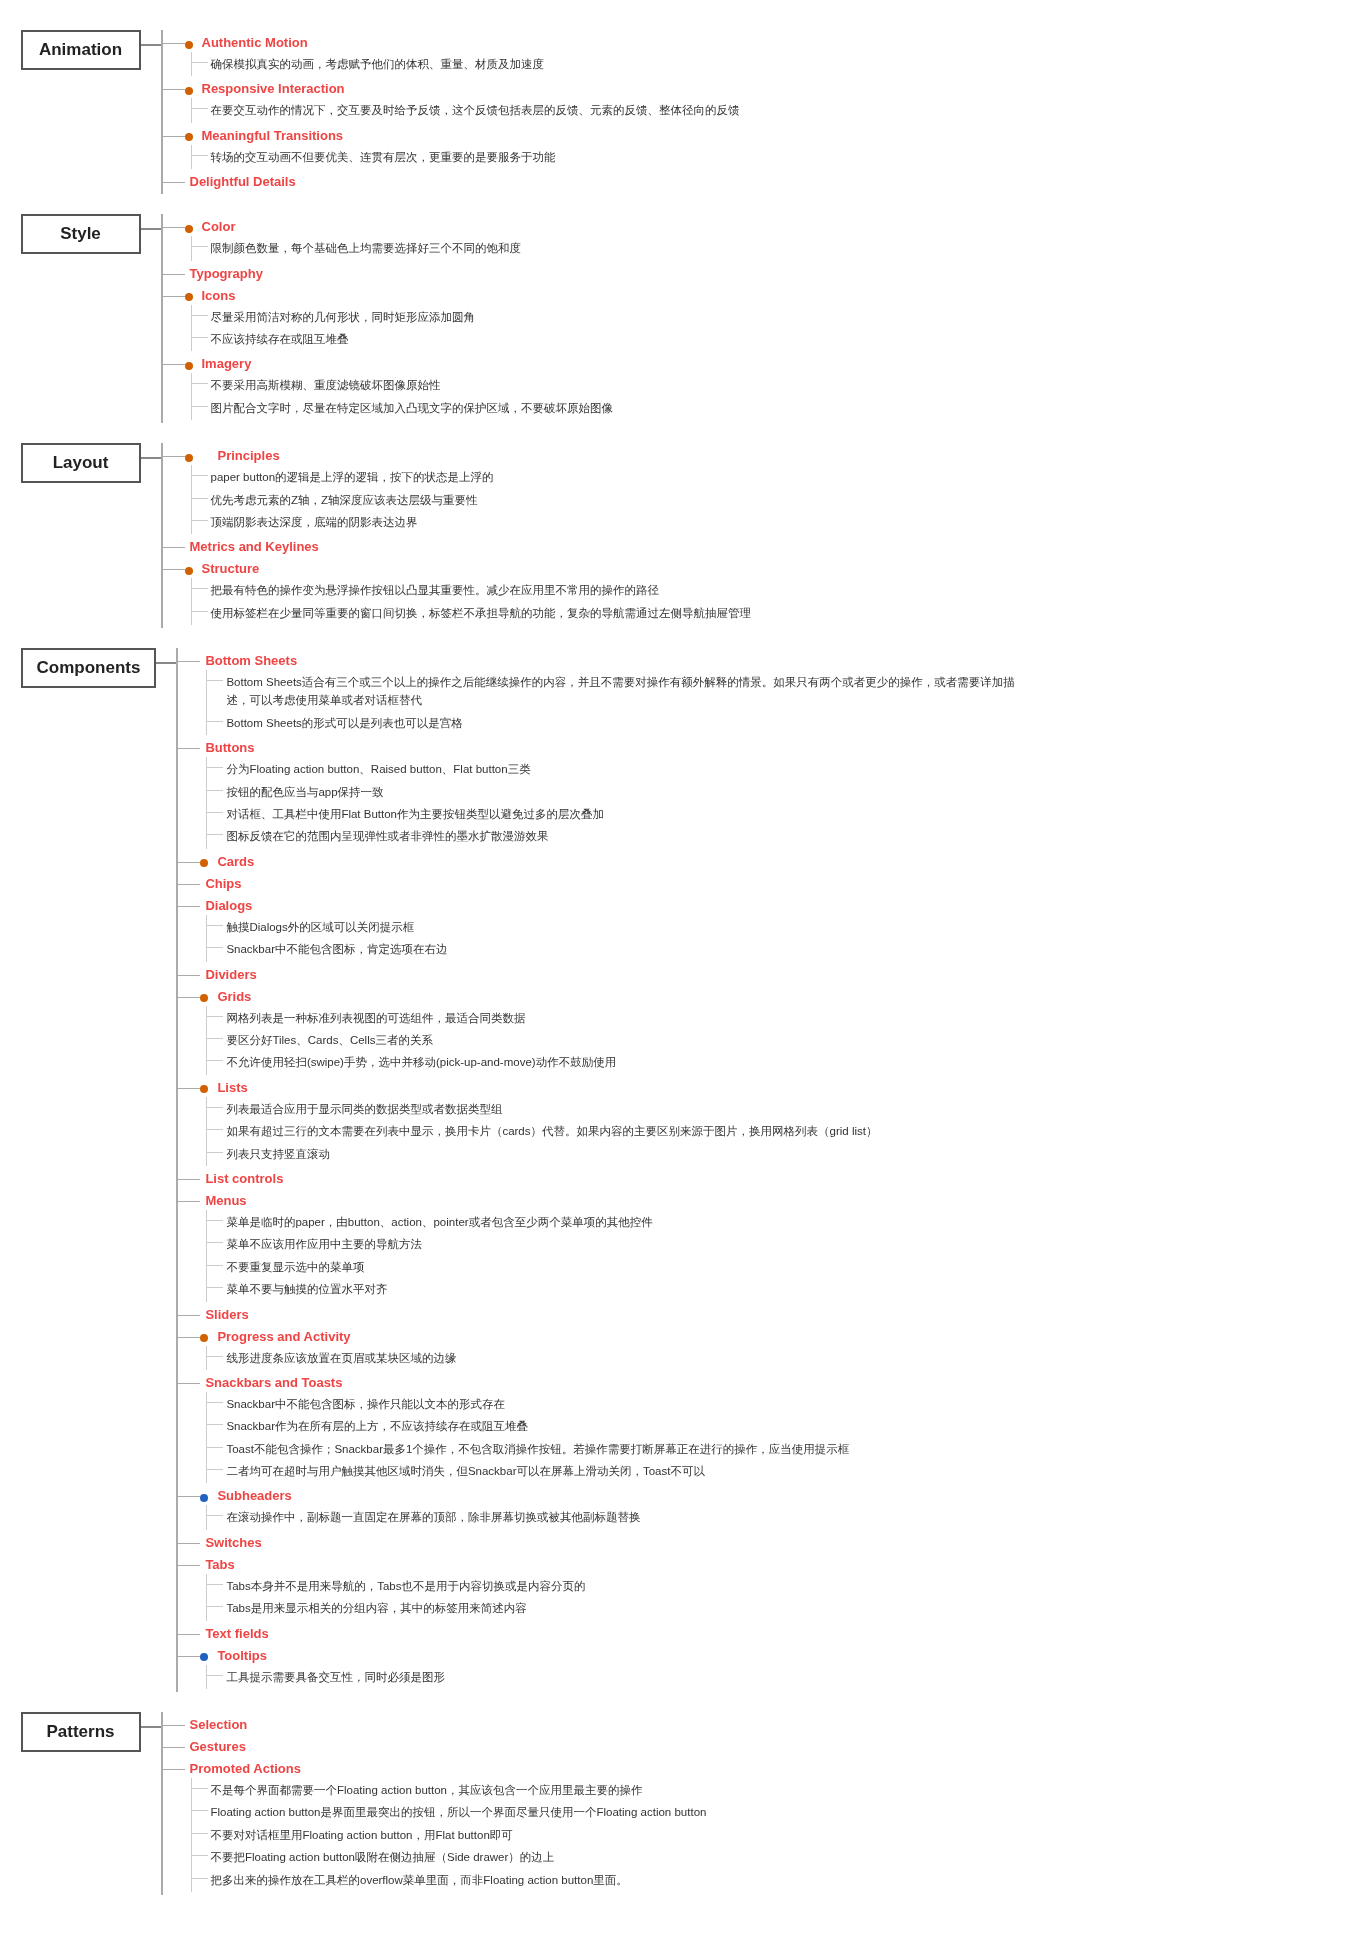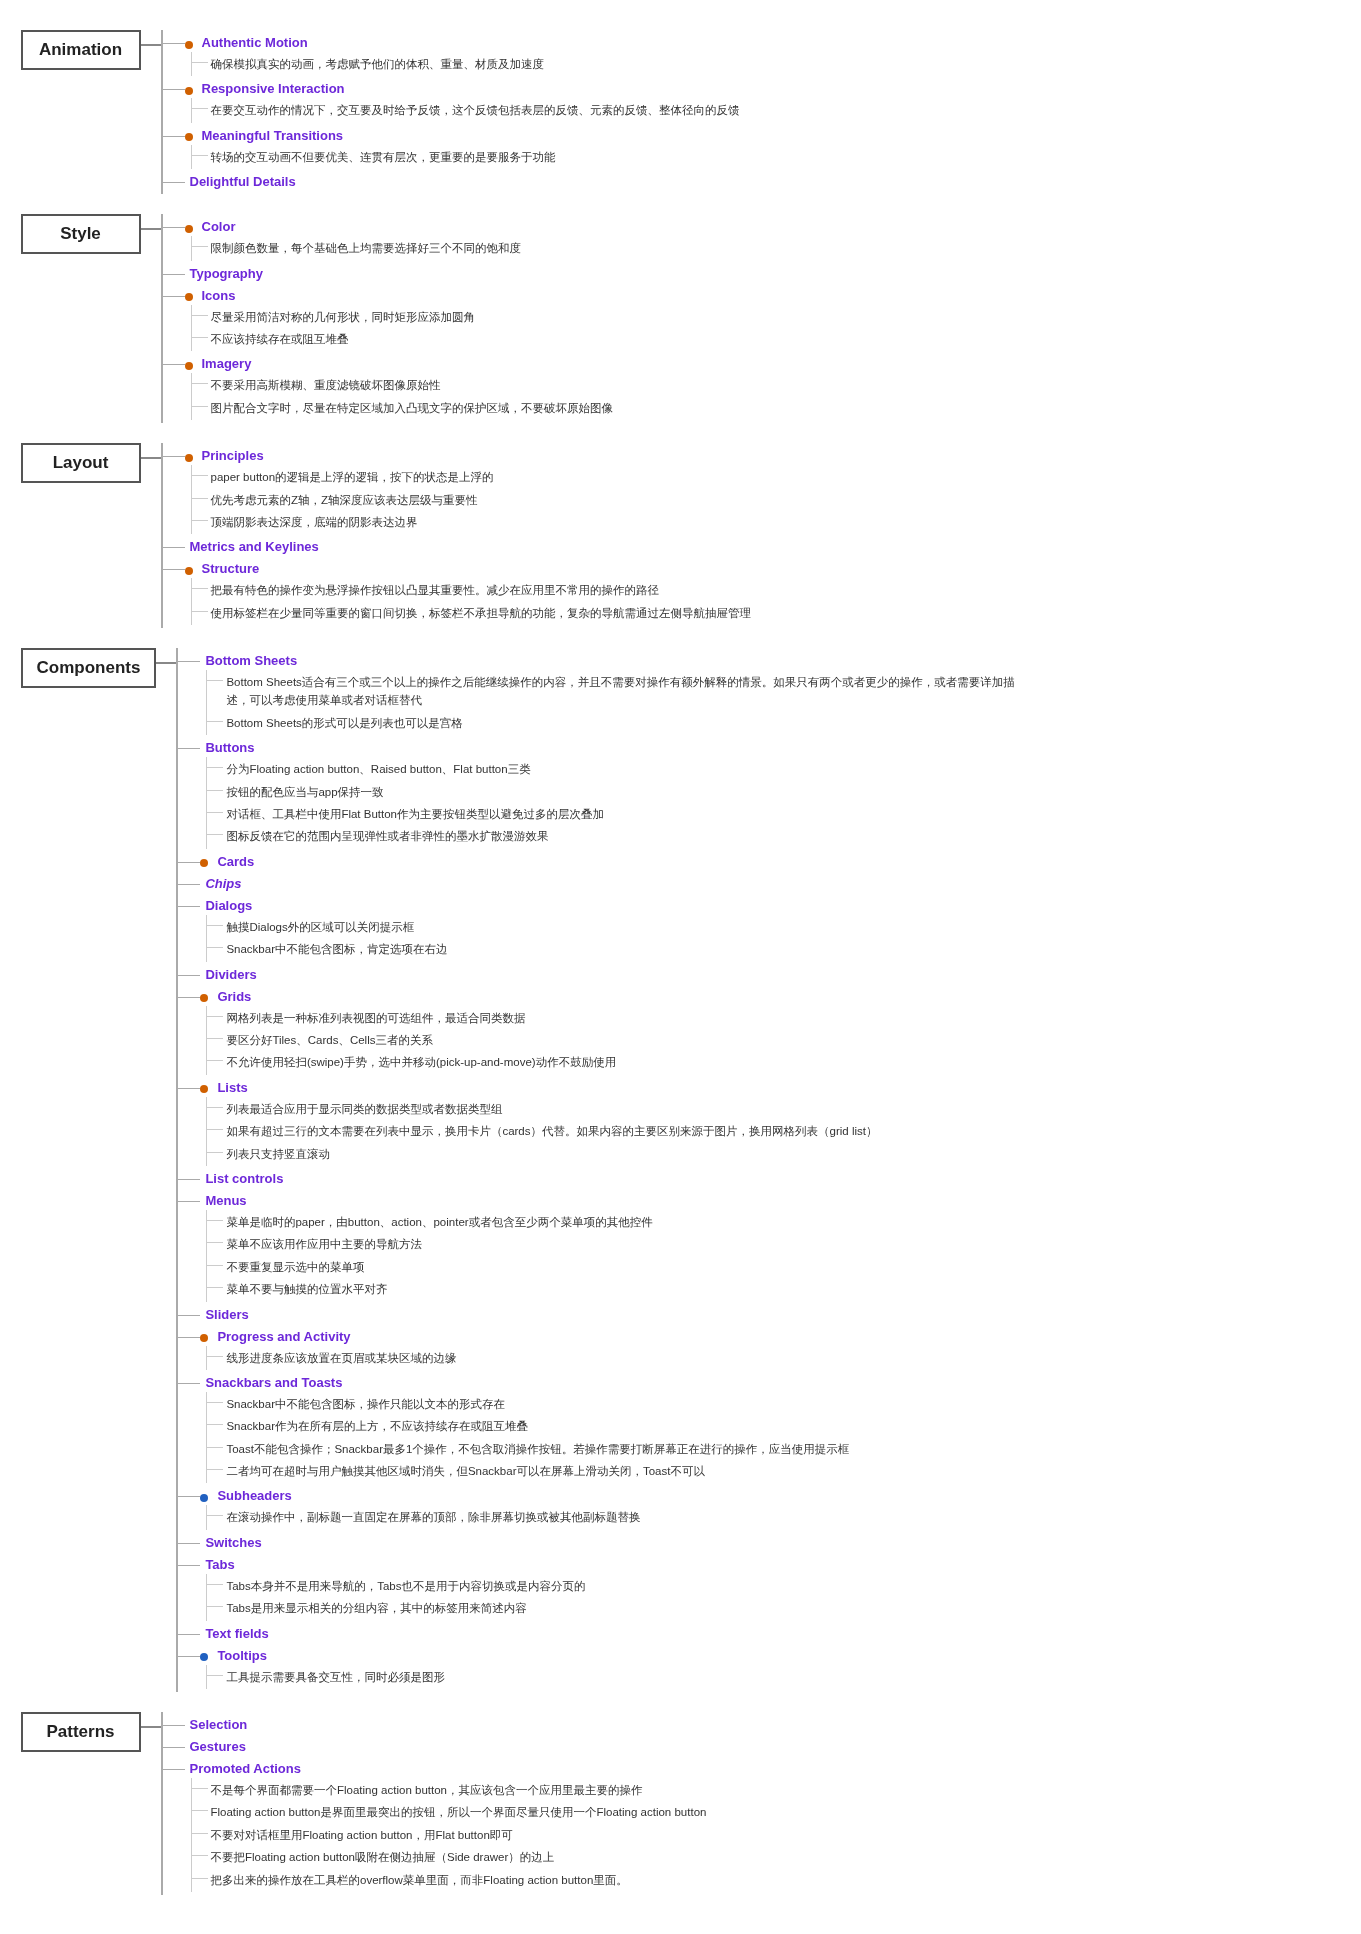--- a/index.html
+++ b/index.html
@@ -57,21 +57,21 @@
     }
     .level1-h {
       border-top: 1.5px solid #aaa;
       width: 22px;
       margin-top: 10px;
       flex-shrink: 0;
     }
     .level1-label {
       font-size: 13px;
       font-weight: bold;
-      color: #6d28d9;
+      color: #ef4444;
       white-space: nowrap;
       padding: 2px 5px;
     }
     .level1-children {
       border-left: 1.5px solid #ccc;
       margin-left: 6px;
       padding-left: 0;
       flex: 1;
     }
     .level2 {
@@ -222,21 +222,21 @@
           </div>
         </div>
       </div>
       <div class="level0">
         <div class="level0-box">Layout</div>
         <div class="level0-h"></div>
         <div class="level0-children">
           <div class="level1">
             <div class="level1-h"></div>
             <div style="display:flex;flex-direction:column;flex:1;">
-              <div style="display:flex;flex-direction:row;align-items:center;">
+              <div style="display:flex;flex-direction:row;align-items:center;gap:16px;">
                 <span style="display:inline-block;width:8px;height:8px;border-radius:50%;background:#d06000;margin-right:4px;vertical-align:middle;flex-shrink:0;margin-top:4px;"></span>
                 <span class="level1-label">Principles</span>
               </div>
               <div class="level1-children">
                 <div class="level2">
                   <div class="level2-h"></div>
                   <div class="level2-text">paper button的逻辑是上浮的逻辑，按下的状态是上浮的</div>
                 </div>
                 <div class="level2">
                   <div class="level2-h"></div>
@@ -328,21 +328,21 @@
             <div class="level1-h"></div>
             <div style="display:flex;flex-direction:column;flex:1;">
               <div style="display:flex;flex-direction:row;align-items:center;">
                 <span style="display:inline-block;width:8px;height:8px;border-radius:50%;background:#d06000;margin-right:4px;vertical-align:middle;flex-shrink:0;margin-top:4px;"></span>
                 <span class="level1-label">Cards</span>
               </div>
             </div>
           </div>
           <div class="level1">
             <div class="level1-h"></div>
-            <div style="display:flex;flex-direction:row;align-items:flex-end;font-style:italic;">
+            <div style="display:flex;flex-direction:row;align-items:flex-end;">
               <span class="level1-label">Chips</span>
             </div>
           </div>
           <div class="level1">
             <div class="level1-h"></div>
             <div style="display:flex;flex-direction:column;flex:1;">
               <div style="display:flex;flex-direction:row;align-items:center;">
                 <span class="level1-label">Dialogs</span>
               </div>
               <div class="level1-children">

